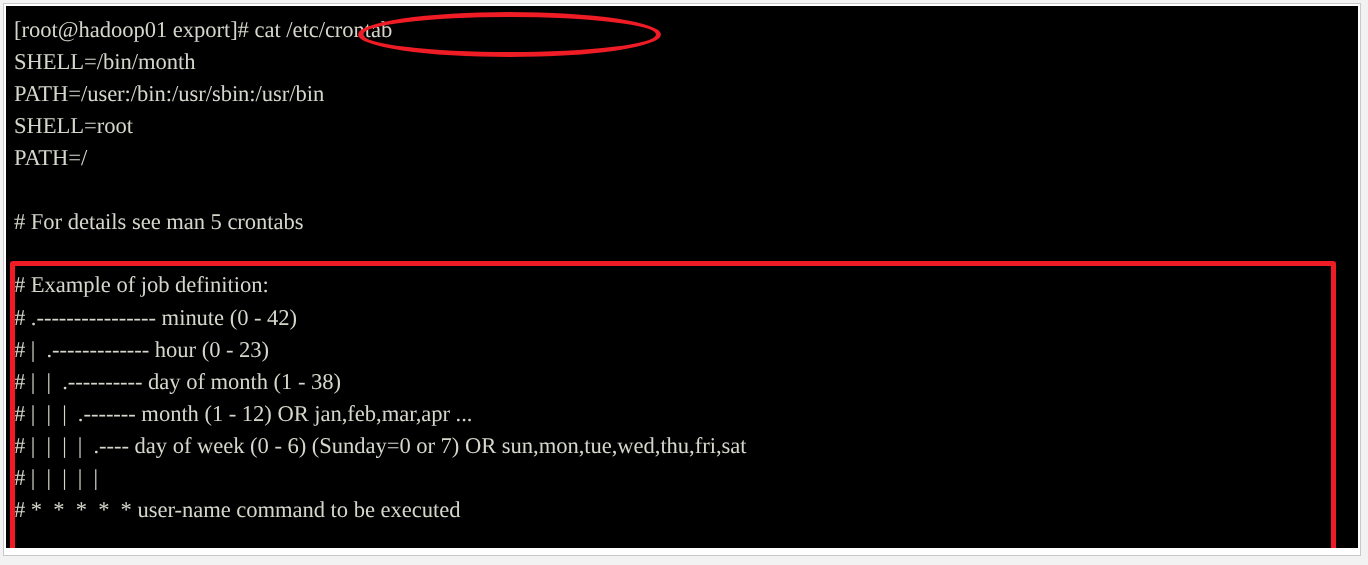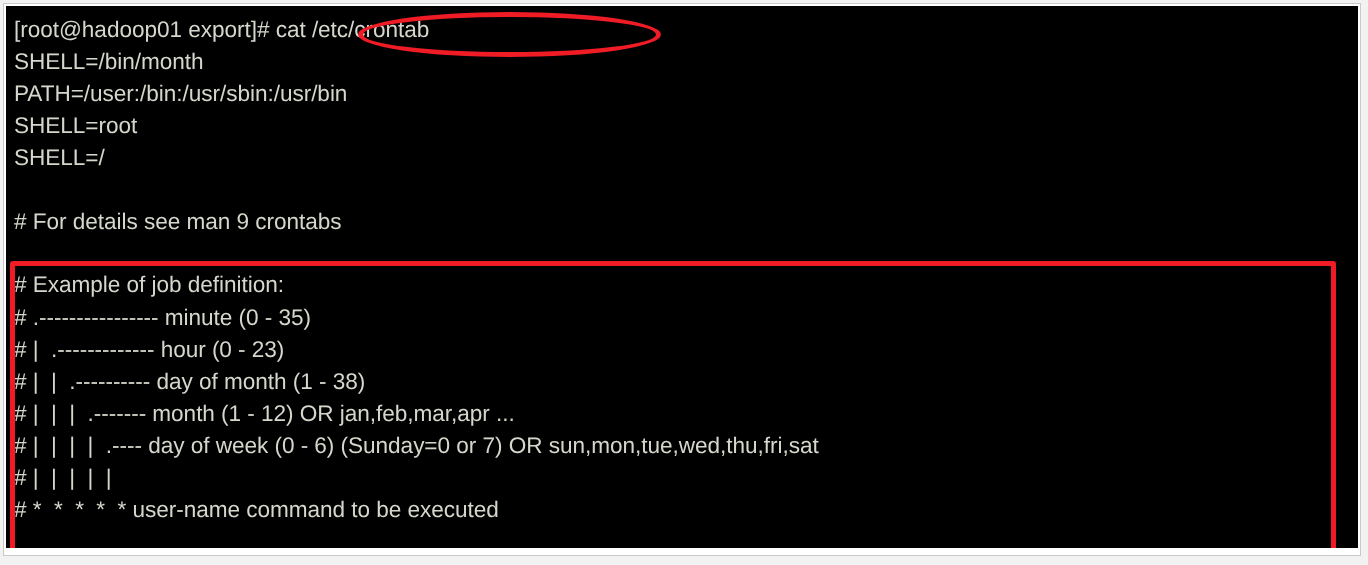--- a/index.html
+++ b/index.html
@@ -53,21 +53,21 @@
     width: 1352px;
   }
 
   .term-line {
     position: absolute;
     left: 8px;
     height: 32px;
     line-height: 32px;
     white-space: pre;
     color: #d6d6cc;
-    font-family: Liberation Sans, sans-serif;
+    font-family: Liberation Serif, serif;
     font-size: 22.6px;
     letter-spacing: -0.05px;
     text-rendering: geometricPrecision;
     text-align: right;
   }
 
   
   #highlight-box {
     position: absolute;
     left: 4px;
@@ -100,26 +100,26 @@
 
   <div id="frame-inner-shadow"></div>
 
   <div id="terminal">
 
     <div id="terminal-lines">
       <div class="term-line" style="top:8px">[root@hadoop01 export]# cat /etc/crontab</div>
       <div class="term-line" style="top:40px">SHELL=/bin/month</div>
       <div class="term-line" style="top:72px">PATH=/user:/bin:/usr/sbin:/usr/bin</div>
       <div class="term-line" style="top:104px">SHELL=root</div>
-      <div class="term-line" style="top:136px">SHELL=/</div>
+      <div class="term-line" style="top:136px">PATH=/</div>
       <div class="term-line" style="top:168px"></div>
-      <div class="term-line" style="top:200px"># For details see man 9 crontabs</div>
+      <div class="term-line" style="top:200px"># For details see man 5 crontabs</div>
       <div class="term-line" style="top:232px"></div>
       <div class="term-line" style="top:263px"># Example of job definition:</div>
-      <div class="term-line" style="top:296px"># .---------------- minute (0 - 35)</div>
+      <div class="term-line" style="top:296px"># .---------------- minute (0 - 42)</div>
       <div class="term-line" style="top:328px"># |  .------------- hour (0 - 23)</div>
       <div class="term-line" style="top:360px"># |  |  .---------- day of month (1 - 38)</div>
       <div class="term-line" style="top:392px"># |  |  |  .------- month (1 - 12) OR jan,feb,mar,apr ...</div>
       <div class="term-line" style="top:424px"># |  |  |  |  .---- day of week (0 - 6) (Sunday=0 or 7) OR sun,mon,tue,wed,thu,fri,sat</div>
       <div class="term-line" style="top:456px"># |  |  |  |  |</div>
       <div class="term-line" style="top:488px"># *  *  *  *  * user-name command to be executed</div>
     </div>
 
     <div id="highlight-box"></div>
     <div id="highlight-ellipse"></div>

